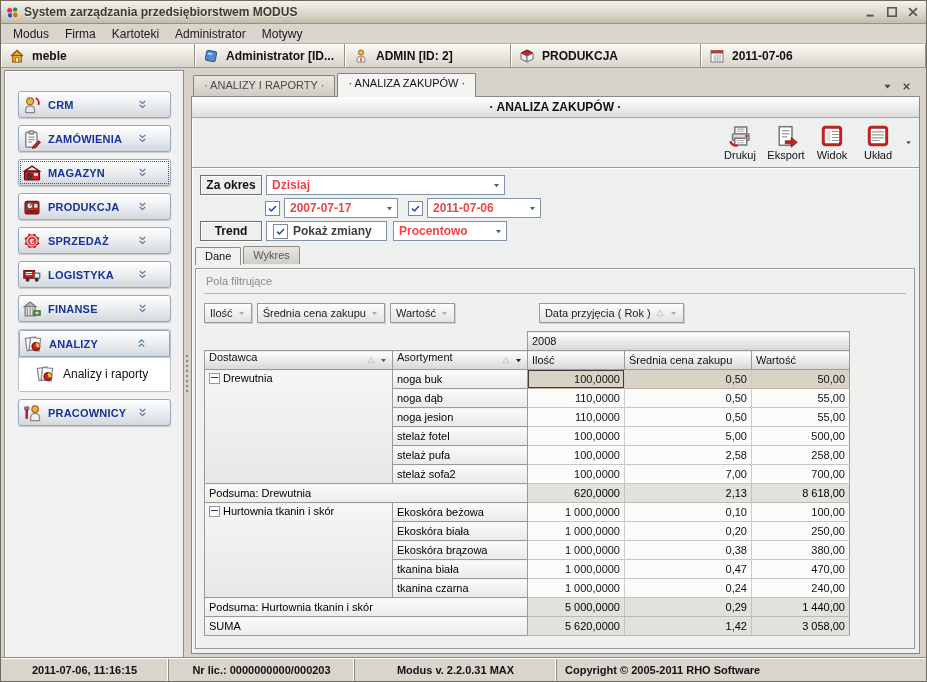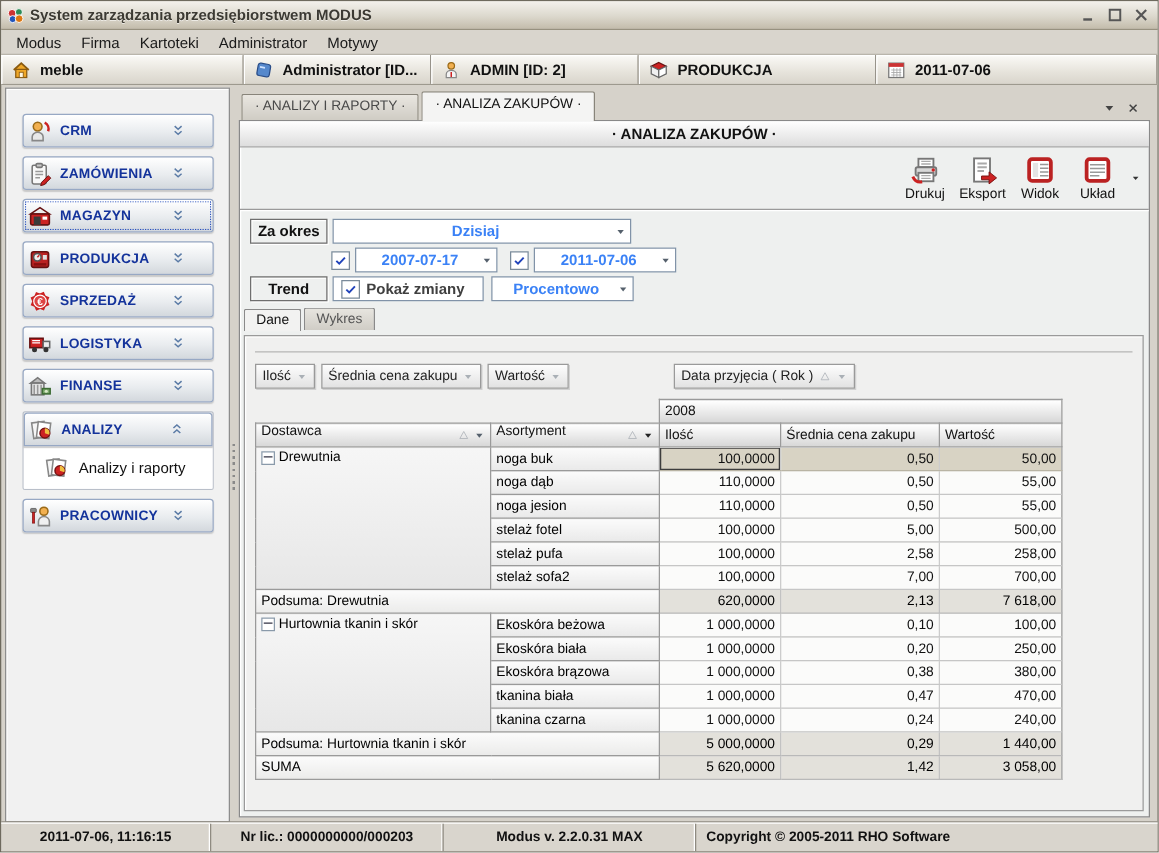--- a/index.html
+++ b/index.html
@@ -59,21 +59,21 @@
   .tool-btn{width:46px;height:44px;display:flex;flex-direction:column;align-items:center;justify-content:center;gap:1px;cursor:default;}
   .tool-btn .t-label{font-size:11px;color:#111;}
   .tool-more{width:14px;height:44px;display:flex;align-items:center;justify-content:center;}
 
   
   .filters{padding:7px 0 5px 8px;display:flex;flex-direction:column;gap:3px;border-bottom:0;}
   .f-row{display:flex;align-items:center;height:20px;}
   .boxlabel{width:60px;height:18px;line-height:18px;text-align:center;font-size:12px;font-weight:bold;color:#111;
     border:1px solid #6f6f6f;box-shadow:inset 1px 1px 0 #fff,1px 1px 0 #fff;background:#eef0ef;}
   .combo{height:18px;background:#fff;border:1px solid #8193a8;display:flex;align-items:center;cursor:default;}
-  .combo .c-val{flex:1;font-size:12px;font-weight:bold;color:#3b82f6;padding-left:5px;white-space:nowrap;text-align:center;}
+  .combo .c-val{flex:1;font-size:12px;font-weight:bold;color:#ef4444;padding-left:5px;white-space:nowrap;}
   .combo .c-arr{width:15px;display:flex;align-items:center;justify-content:center;}
   .checkbox{width:13px;height:13px;border:1px solid #7a8a9a;background:#fff;display:inline-flex;
     align-items:center;justify-content:center;flex:none;}
   .whitebox{height:18px;background:#fff;border:1px solid #8193a8;display:flex;align-items:center;gap:5px;padding:0 6px;}
   .whitebox .w-label{font-size:12px;font-weight:bold;color:#404040;}
 
   
   .subtabs{height:22px;display:flex;align-items:flex-start;padding-left:3px;}
   .subtab{font-size:11px;padding:2px 9px 3px;border:1px solid #8a8a8a;border-bottom:none;border-radius:2px 2px 0 0;margin-right:2px;}
   .subtab.active{background:#f2f2f1;color:#111;position:relative;top:1px;z-index:2;}
@@ -527,20 +527,21 @@
             </span>
           </div>
         </div>
 
         <div class="subtabs" id="subtabs">
             <div class="subtab active">Dane</div>
             <div class="subtab inactive">Wykres</div>
           </div>
 
         <div class="pivot">
+          <div class="pf-label">Pola filtrujące</div>
           <div class="hline"></div>
           <div class="chips" id="chips">
               <div class="chip">
                 <span>Ilość</span>
                 <span class="icn arr-dis">
                   <svg width="9" height="9" viewBox="0 0 16 16">
                     <path d="M3.5 5.5 L8 11 L12.5 5.5 z" fill="#55606c"></path>
                   </svg>
                 </span>
               </div>
@@ -657,21 +658,21 @@
                 <tr class="pivot-row">
                   <td class="itemcell">stelaż sofa2</td>
                   <td class="valcell">100,0000</td>
                   <td class="valcell">7,00</td>
                   <td class="valcell">700,00</td>
                 </tr>
                 <tr>
                   <td class="subtlabel" colspan="2">Podsuma: Drewutnia</td>
                   <td class="subtval">620,0000</td>
                   <td class="subtval">2,13</td>
-                  <td class="subtval">7 618,00</td>
+                  <td class="subtval">8 618,00</td>
                 </tr>
                 <tr class="pivot-row">
                   <td class="groupcell" rowspan="5">
                     <div class="gc-inner">
                       <span class="minusbox"></span>
                       <span>Hurtownia tkanin i skór</span>
                     </div>
                   </td>
                   <td class="itemcell">Ekoskóra beżowa</td>
                   <td class="valcell">1 000,0000</td>

